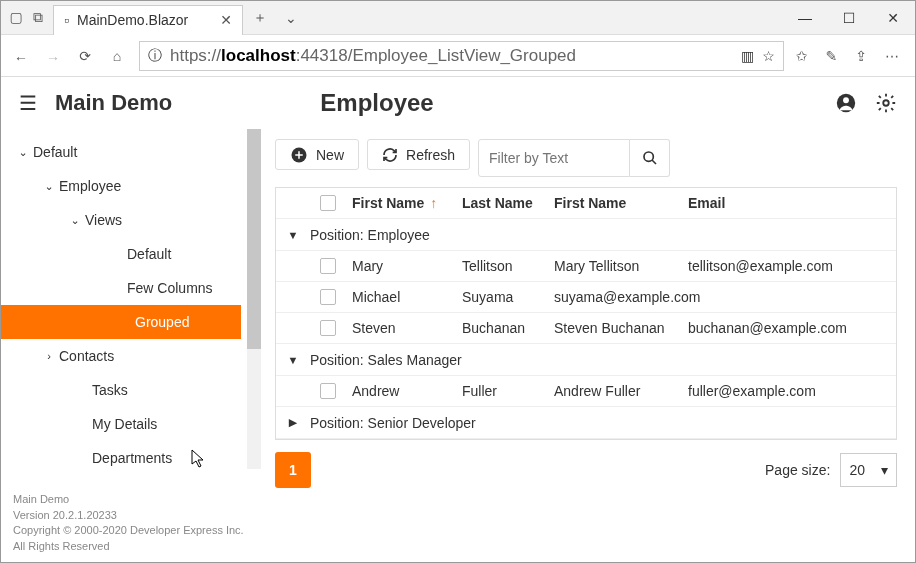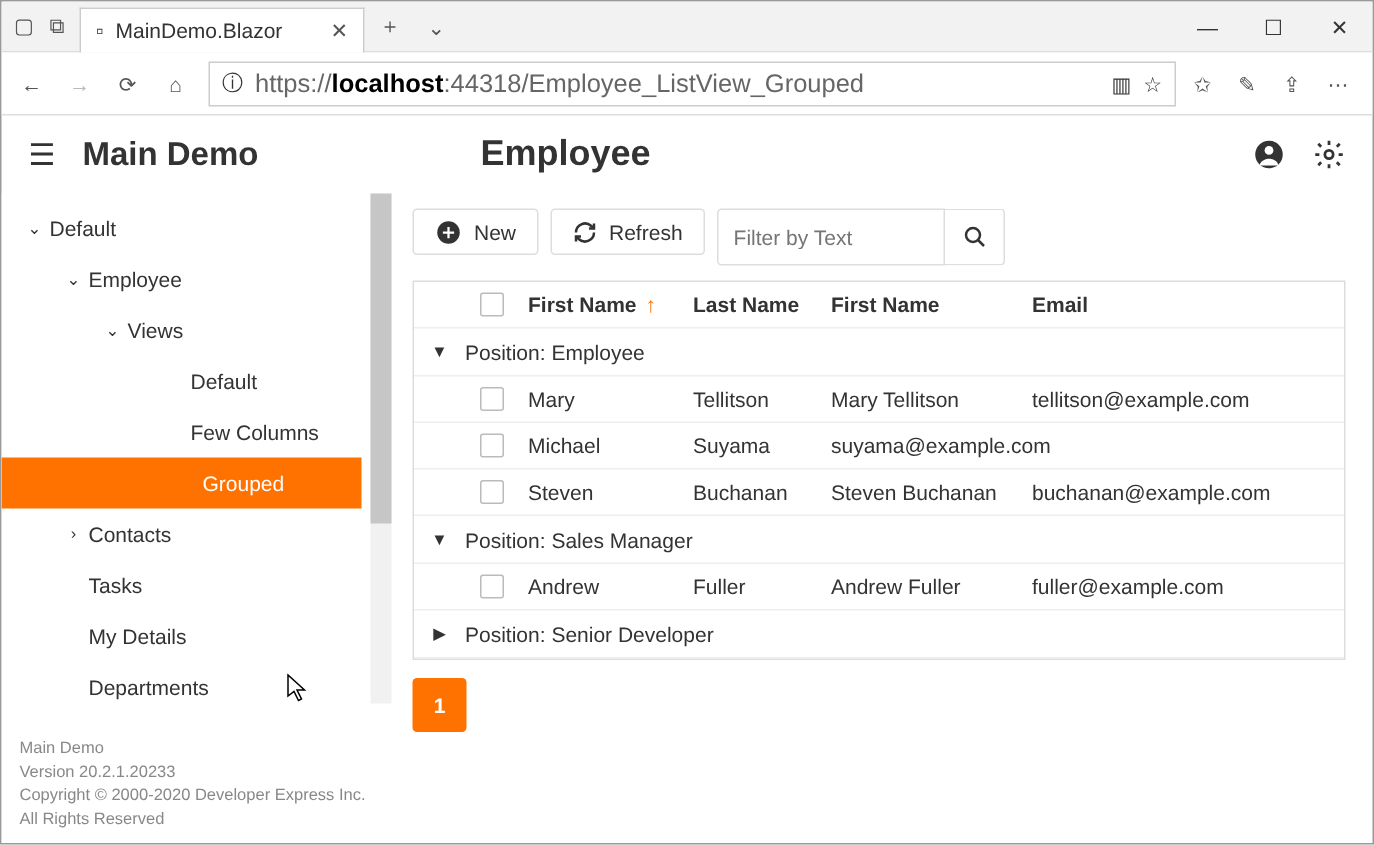--- a/index.html
+++ b/index.html
@@ -37,21 +37,21 @@
   .sidebar { width:260px; padding:6px 0; position:relative; background:#fff;}
   .scrollbar-track { position:absolute; right:0; top:0; width:14px; height:340px; background:#f1f1f1;}
   .scrollbar-thumb { position:absolute; right:0; top:0; width:14px; height:220px; background:#c6c6c6;}
   .tree-item { display:flex; align-items:center; height:34px; padding-right:18px; cursor:default;}
   .tree-item .chev { width:20px; text-align:center; font-size:11px; color:#333;}
   .tree-item.sel { background:#ff7200; color:#fff;}
   .ind0 { padding-left:12px;}
   .ind1 { padding-left:38px;}
   .ind2 { padding-left:64px;}
   .ind3 { padding-left:106px;}
-  .ind1b { padding-left:58px;}
+  .ind1b { padding-left:91px;}
   .footer-info { position:absolute; bottom:8px; left:12px; font-size:11px; color:#888; line-height:1.4;}
 
   .main { flex:1; padding:10px 18px 10px 14px; display:flex; flex-direction:column;}
   
   .toolbar { display:flex; gap:8px; margin-bottom:10px;}
   .btn { border:1px solid #ddd; background:#fff; height:31px; display:flex; align-items:center; gap:8px; padding:0 14px; border-radius:3px;}
   .filter-wrap { display:flex;}
   .filter-input { border:1px solid #ddd; height:38px; padding:12px 10px; width:152px; font-size:14px; border-radius:3px 0 0 3px;}
   .filter-btn { border:1px solid #ddd; border-left:none; width:40px; display:flex; align-items:center; justify-content:center; border-radius:0 3px 3px 0;}
 
@@ -288,15 +288,22 @@
           </div>
           <div class="group-row">
             <span class="gexp">▶</span>
             <span>Position: Senior Developer</span>
           </div>
         </div>
     </div>
 
     <div class="pager">
       <div class="page-cur">1</div>
+      <div class="page-size">
+        <span>Page size:</span>
+        <div class="page-size-sel">
+          <span>20</span>
+          <span>▾</span>
+        </div>
+      </div>
     </div>
   </div>
 </div>
 
 </body></html>

